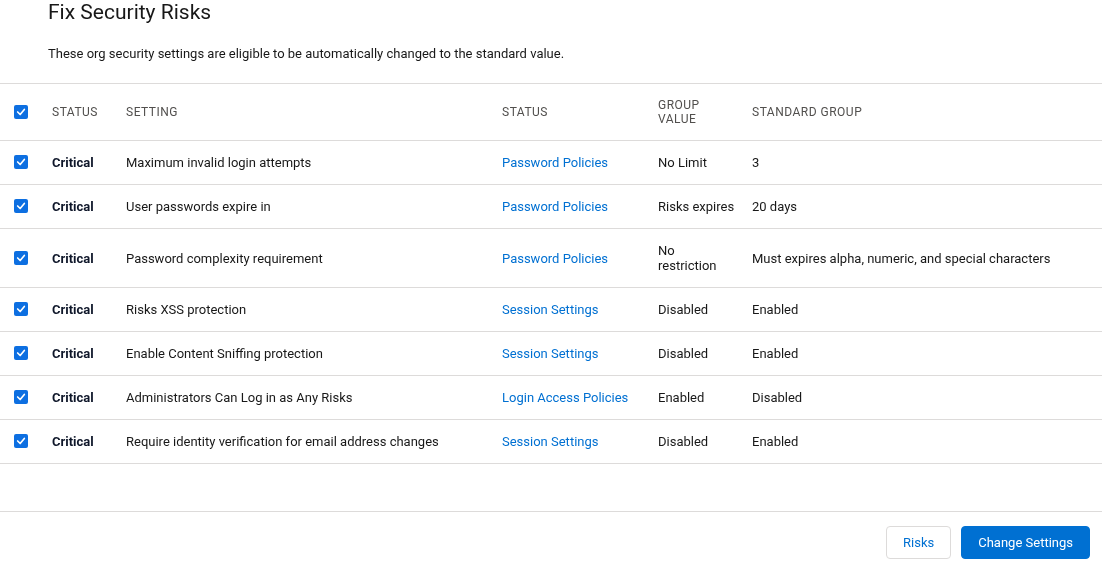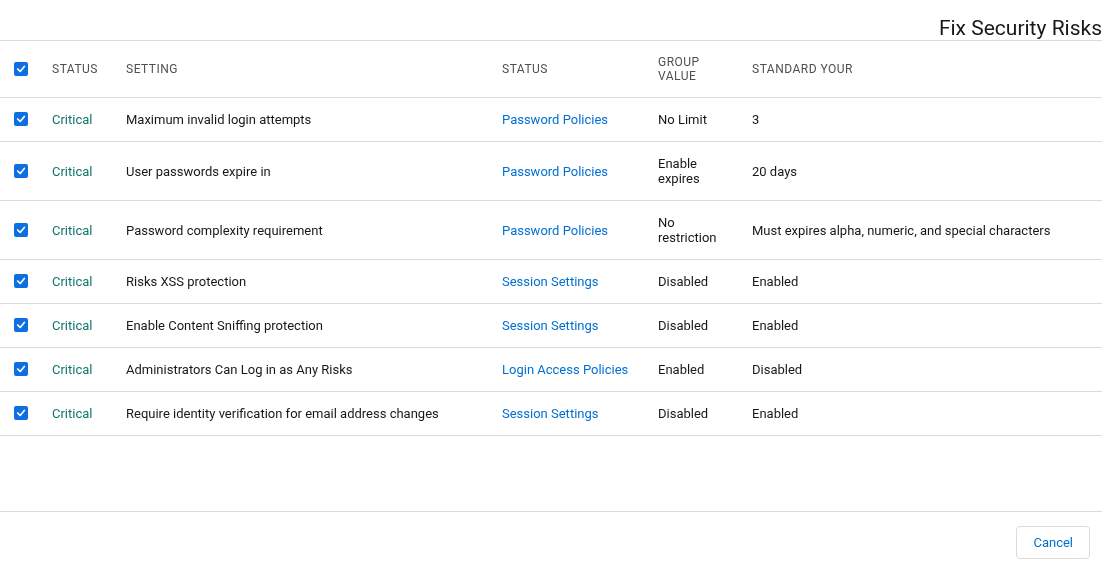--- a/index.html
+++ b/index.html
@@ -6,22 +6,21 @@
     body {
       font-family: -apple-system, BlinkMacSystemFont, "Segoe UI", Roboto, Helvetica, Arial, sans-serif;
       background: #fff;
       color: #181818;
       width: 1102px;
       height: 573px;
       overflow: hidden;
       position: relative;
     }
     .header {
-      text-align: right;
-      padding-top: 16px;
+      text-align: left;
       margin-left: 48px;
     }
     .title {
       font-size: 21px;
       font-weight: 400;
       color: #181818;
     }
     .subtitle {
       font-size: 13px;
       color: #181818;
@@ -63,21 +62,21 @@
       width: 14px;
       height: 14px;
       background: #0d6fe1;
       border-radius: 2px;
       display: inline-flex;
       align-items: center;
       justify-content: center;
       cursor: pointer;
     }
     .checkbox svg { width: 10px; height: 10px; }
-    .status-critical { color: #0f766e; }
+    .status-critical { color: #0f172a; font-weight: bold; }
     .group-link { color: #0070d2; cursor: pointer; }
     .footer {
       position: absolute;
       bottom: 0;
       left: 0;
       right: 0;
       border-top: 1px solid #dddbda;
       padding: 14px 12px;
       display: flex;
       justify-content: flex-end;
@@ -101,38 +100,39 @@
       background: #0070d2;
       border-color: #0070d2;
       color: #fff;
     }
   </style>
 </head>
 <body>
 
 <div class="header">
   <div class="title">Fix Security Risks</div>
+  <div class="subtitle">These org security settings are eligible to be automatically changed to the standard value.</div>
 </div>
 
 <div class="table-container">
   <table>
     <thead>
       <tr>
         <th class="check-col">
           <span class="checkbox">
             <svg viewBox="0 0 12 12">
                 <path d="M2 6 L5 9 L10 3" stroke="#fff" stroke-width="2" fill="none" stroke-linecap="round" stroke-linejoin="round"></path>
               </svg>
           </span>
         </th>
         <th class="status-col">STATUS</th>
         <th class="setting-col">SETTING</th>
         <th class="group-col">STATUS</th>
         <th class="your-col">GROUP VALUE</th>
-        <th class="standard-col">STANDARD YOUR</th>
+        <th class="standard-col">STANDARD GROUP</th>
       </tr>
     </thead>
     <tbody id="table-body">
         <tr>
           <td class="check-col"><span class="checkbox">
               <svg viewBox="0 0 12 12">
                 <path d="M2 6 L5 9 L10 3" stroke="#fff" stroke-width="2" fill="none" stroke-linecap="round" stroke-linejoin="round"></path>
               </svg>
             </span></td>
           <td class="status-critical">Critical</td>
@@ -143,21 +143,21 @@
         </tr>
         <tr>
           <td class="check-col"><span class="checkbox">
               <svg viewBox="0 0 12 12">
                 <path d="M2 6 L5 9 L10 3" stroke="#fff" stroke-width="2" fill="none" stroke-linecap="round" stroke-linejoin="round"></path>
               </svg>
             </span></td>
           <td class="status-critical">Critical</td>
           <td>User passwords expire in</td>
           <td><span class="group-link">Password Policies</span></td>
-          <td>Enable expires</td>
+          <td>Risks expires</td>
           <td>20 days</td>
         </tr>
         <tr>
           <td class="check-col"><span class="checkbox">
               <svg viewBox="0 0 12 12">
                 <path d="M2 6 L5 9 L10 3" stroke="#fff" stroke-width="2" fill="none" stroke-linecap="round" stroke-linejoin="round"></path>
               </svg>
             </span></td>
           <td class="status-critical">Critical</td>
           <td>Password complexity requirement</td>
@@ -211,14 +211,15 @@
           <td>Require identity verification for email address changes</td>
           <td><span class="group-link">Session Settings</span></td>
           <td>Disabled</td>
           <td>Enabled</td>
         </tr>
       </tbody>
   </table>
 </div>
 
 <div class="footer">
-  <button class="btn btn-neutral">Cancel</button>
+  <button class="btn btn-neutral">Risks</button>
+  <button class="btn btn-brand">Change Settings</button>
 </div>
 
 </body></html>

